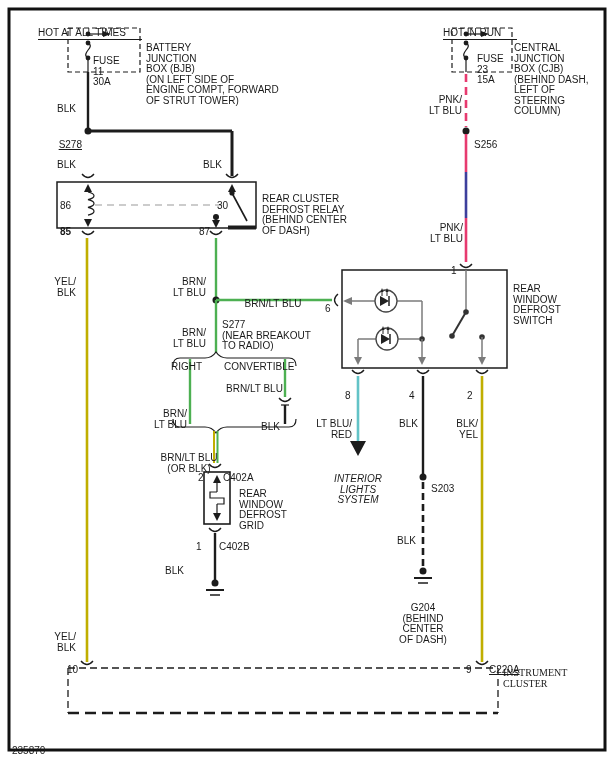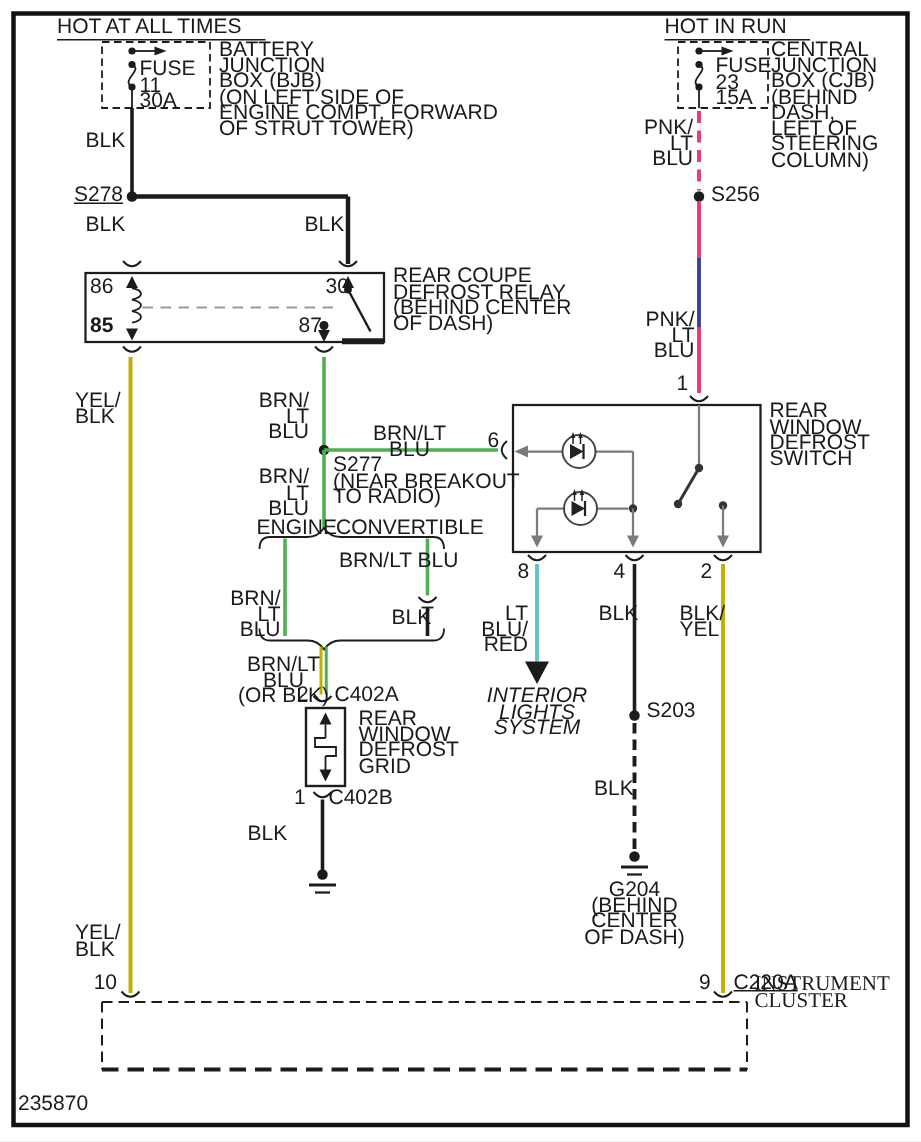--- a/index.html
+++ b/index.html
@@ -2,22 +2,22 @@
 <html><head>
 <meta charset="utf-8">
 <style>
   html,body{margin:0;padding:0;background:#e8e8e8;}
   .page{
     position:relative;width:614px;height:761px;background:#ffffff;
     font-family:"Liberation Sans", sans-serif;color:#1a1a1a;overflow:hidden;
   }
   svg{position:absolute;left:0;top:0;}
   .lbl{
-    position:absolute;font-size:14px;line-height:10.5px;white-space:pre-line;
-    color:#1a1a1a;letter-spacing:0;
+    position:absolute;font-size:10px;line-height:10.5px;white-space:pre-line;
+    color:#1a1a1a;letter-spacing:0;margin-top:16px;
   }
   .r{text-align:right;}
   .c{text-align:center;}
   .u{border-bottom:1.2px solid #1a1a1a;padding-bottom:1px;padding-right:16px;}
   
   .w-blk{stroke:#1c1c1c;stroke-width:2.4;fill:none}
   .w-blk-thick{stroke:#1c1c1c;stroke-width:3;fill:none}
   .w-yel{stroke:#c0ae00;stroke-width:2.6;fill:none}
   .w-grn{stroke:#4db052;stroke-width:2.4;fill:none}
   .w-cyn{stroke:#63c3c7;stroke-width:2.6;fill:none}
@@ -192,38 +192,38 @@
 30A</div>
 <div class="lbl" style="left:57px;top:88px;">BLK</div>
 <div class="lbl r" style="left:46px;top:124px;width:36px;text-decoration:underline;">S278</div>
 <div class="lbl" style="left:57px;top:144px;">BLK</div>
 <div class="lbl" style="left:203px;top:144px;">BLK</div>
 
 <div class="lbl" style="left:60px;top:185px;">86</div>
 <div class="lbl" style="left:217px;top:185px;">30</div>
 <div class="lbl" style="left:60px;top:211px;font-weight:bold;">85</div>
 <div class="lbl" style="left:199px;top:211px;">87</div>
-<div class="lbl" style="left:262px;top:178px;">REAR COUPE
+<div class="lbl" style="left:262px;top:178px;">REAR CLUSTER
 DEFROST RELAY
 (BEHIND CENTER
 OF DASH)</div>
 
 <div class="lbl r" style="left:50px;top:261px;width:26px;">YEL/
 BLK</div>
 <div class="lbl r" style="left:170px;top:261px;width:36px;">BRN/
 LT BLU</div>
 <div class="lbl c" style="left:241px;top:283px;width:64px;">BRN/LT BLU</div>
 <div class="lbl" style="left:325px;top:288px;">6</div>
 <div class="lbl" style="left:222px;top:304px;">S277
 (NEAR BREAKOUT
 TO RADIO)</div>
 <div class="lbl r" style="left:170px;top:312px;width:36px;">BRN/
 LT BLU</div>
 
-<div class="lbl" style="left:171px;top:346px;">ENGINE</div>
+<div class="lbl" style="left:171px;top:346px;">RIGHT</div>
 <div class="lbl" style="left:224px;top:346px;">CONVERTIBLE</div>
 <div class="lbl r" style="left:152px;top:393px;width:35px;">BRN/
 LT BLU</div>
 <div class="lbl" style="left:226px;top:368px;">BRN/LT BLU</div>
 <div class="lbl" style="left:261px;top:406px;">BLK</div>
 <div class="lbl c" style="left:158px;top:437px;width:62px;">BRN/LT BLU
 (OR BLK)</div>
 
 <div class="lbl" style="left:198px;top:457px;">2</div>
 <div class="lbl" style="left:223px;top:457px;">C402A</div>

